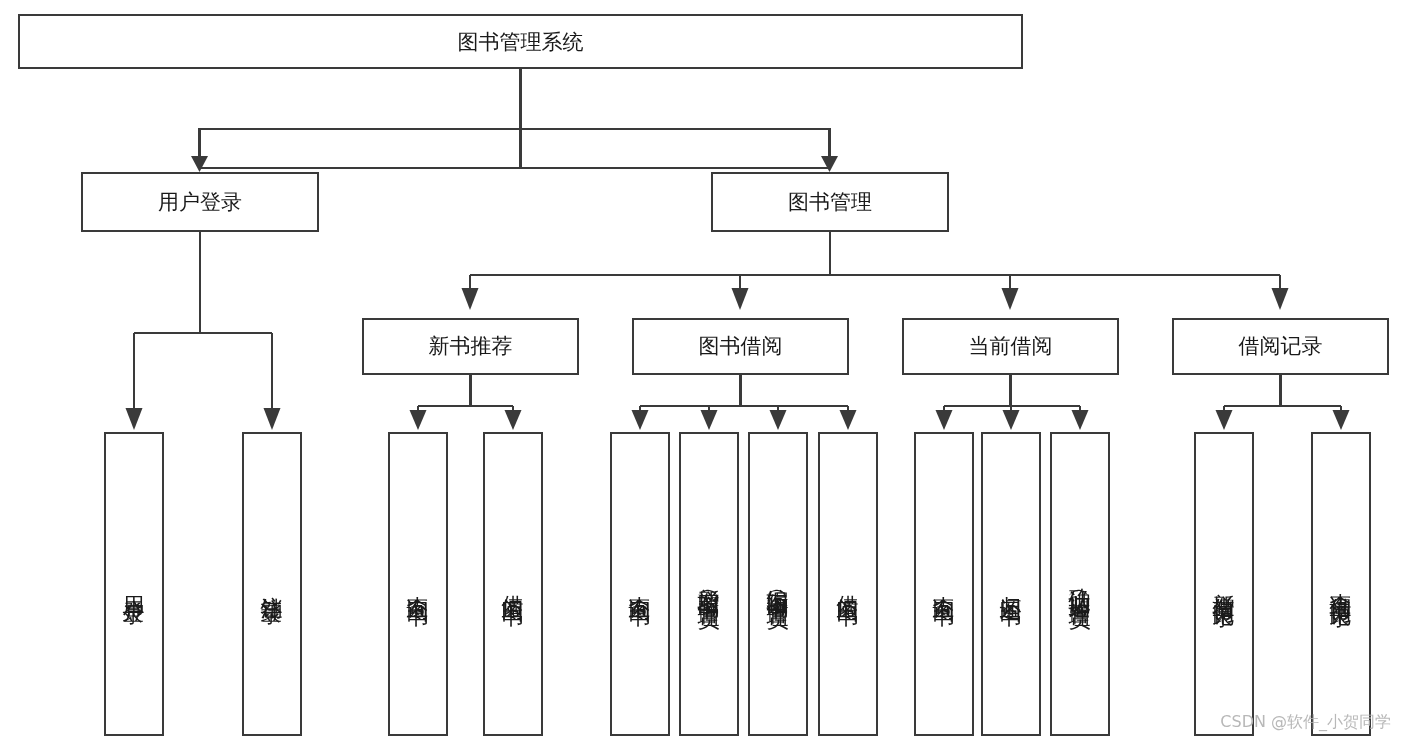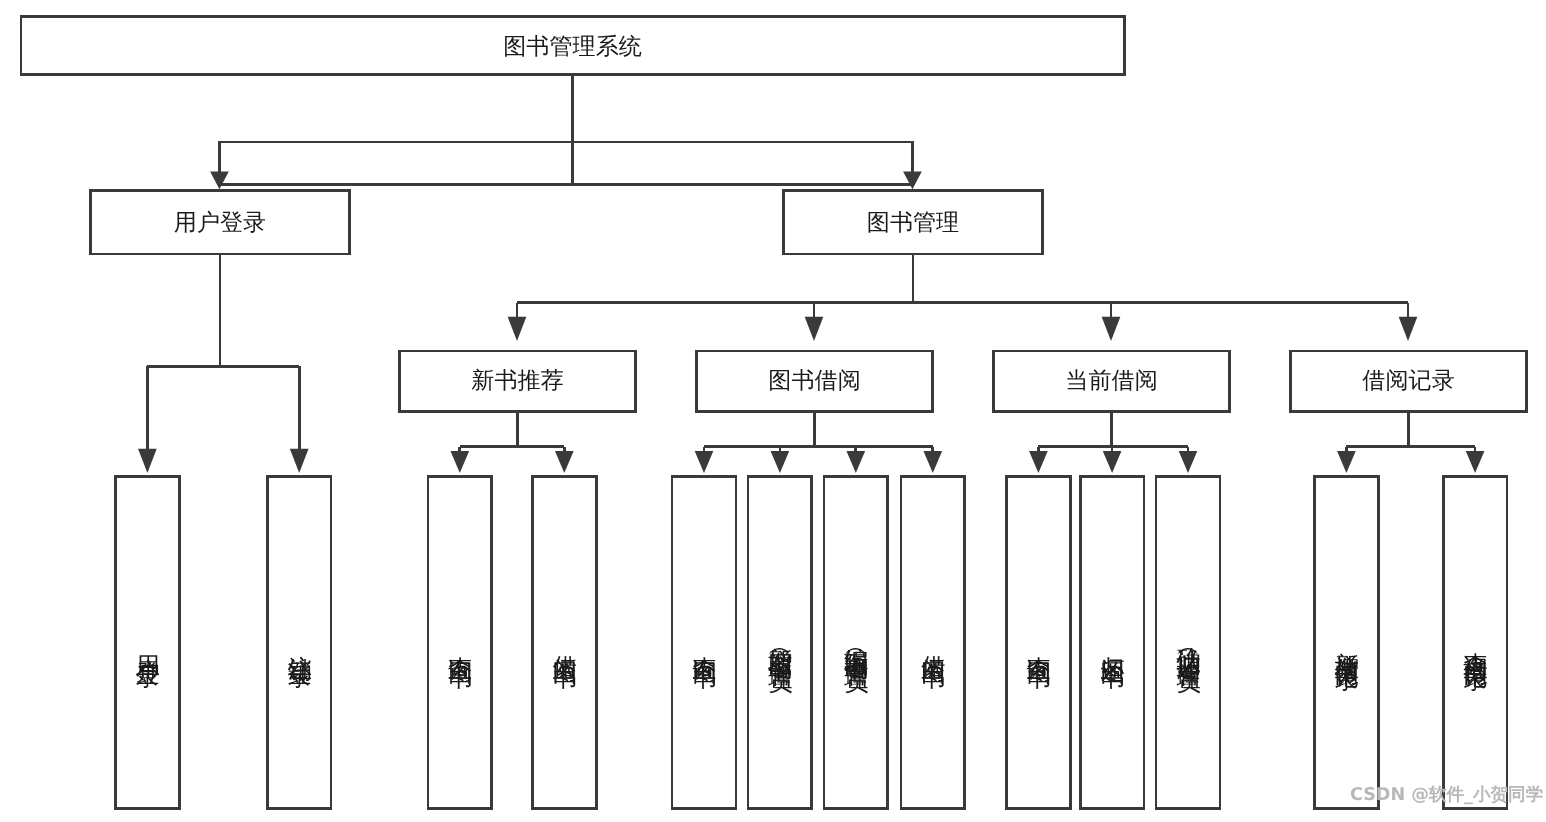--- a/index.html
+++ b/index.html
@@ -55,28 +55,27 @@
     font-size: 22px;
     fill: #1a1a1a;
     writing-mode: vertical-rl;
     text-orientation: upright;
     letter-spacing: 3px;
     text-anchor: middle;
     dominant-baseline: central;
   }
   .watermark {
     position: absolute;
-    right: 2px;
+    right: 14px;
     bottom: 6px;
     font-family: "DejaVu Sans", "Liberation Sans", sans-serif;
     font-size: 16px;
     color: #b8b8b8;
     white-space: nowrap;
     pointer-events: none;
-    font-weight: bold;
   }
 </style>
 </head>
 <body>
 
 <div id="diagram-root">
 
   <svg id="flow" viewBox="0 0 1405 747" xmlns="http://www.w3.org/2000/svg">
 
     <g>

